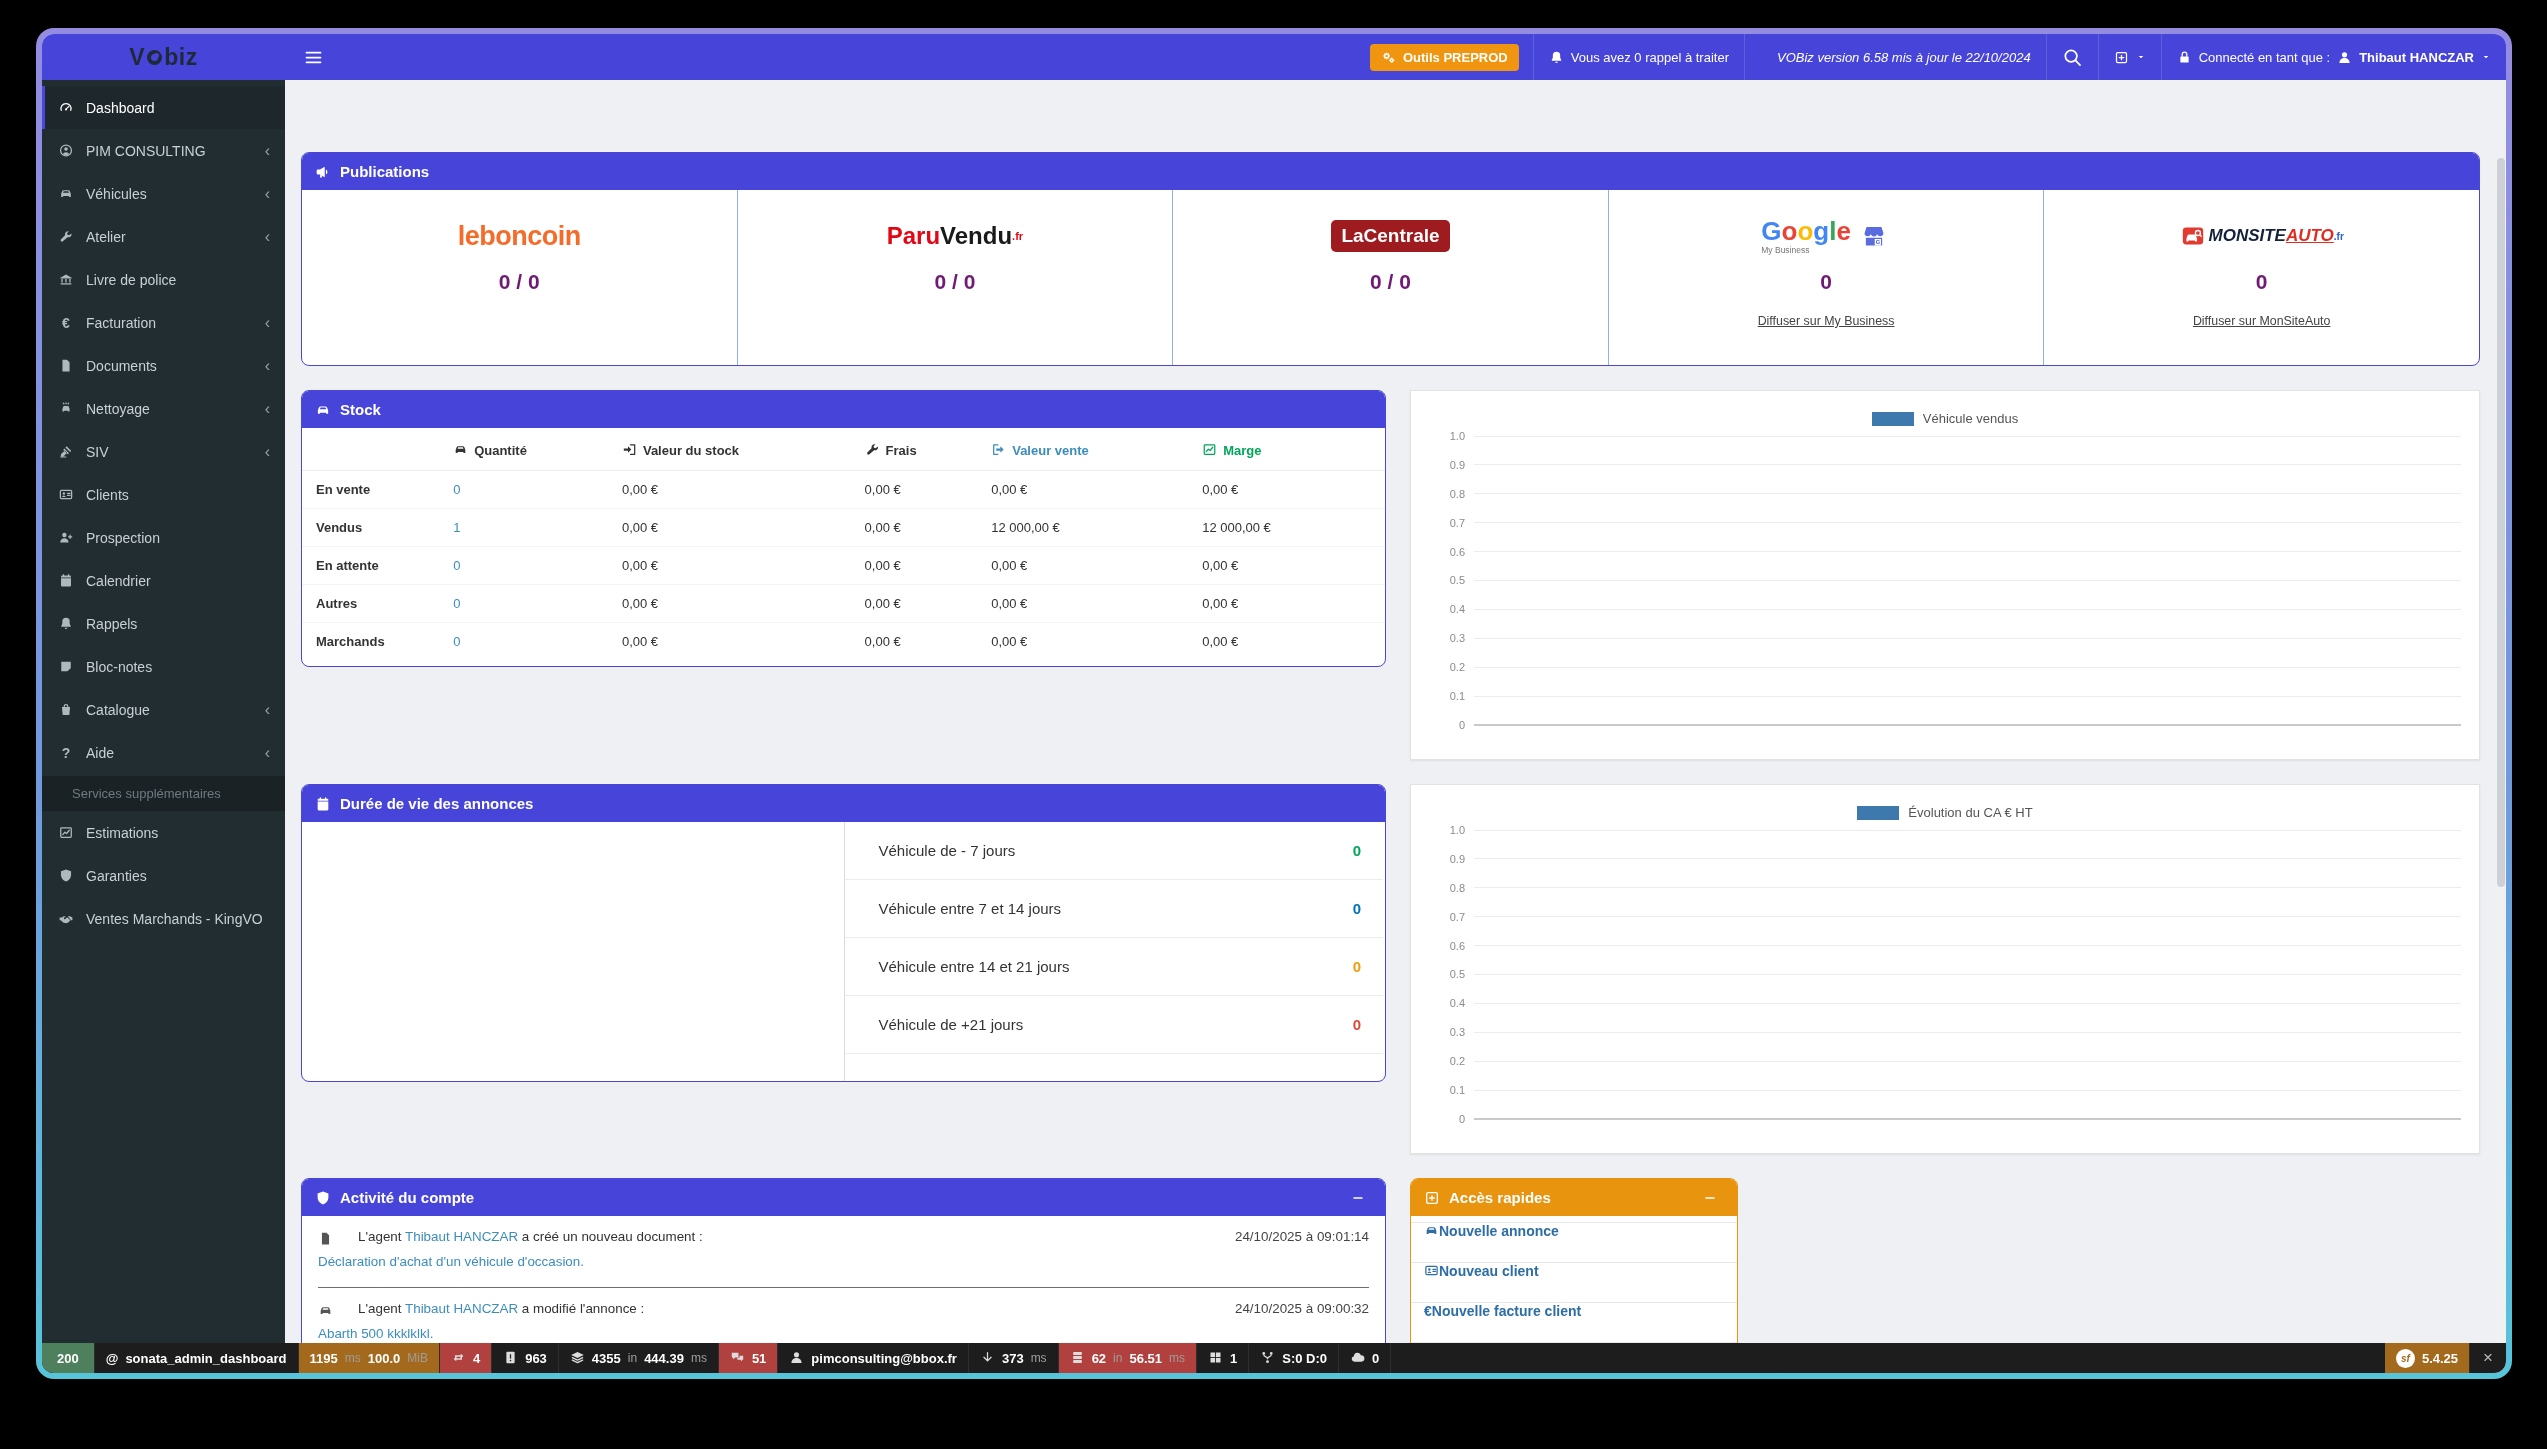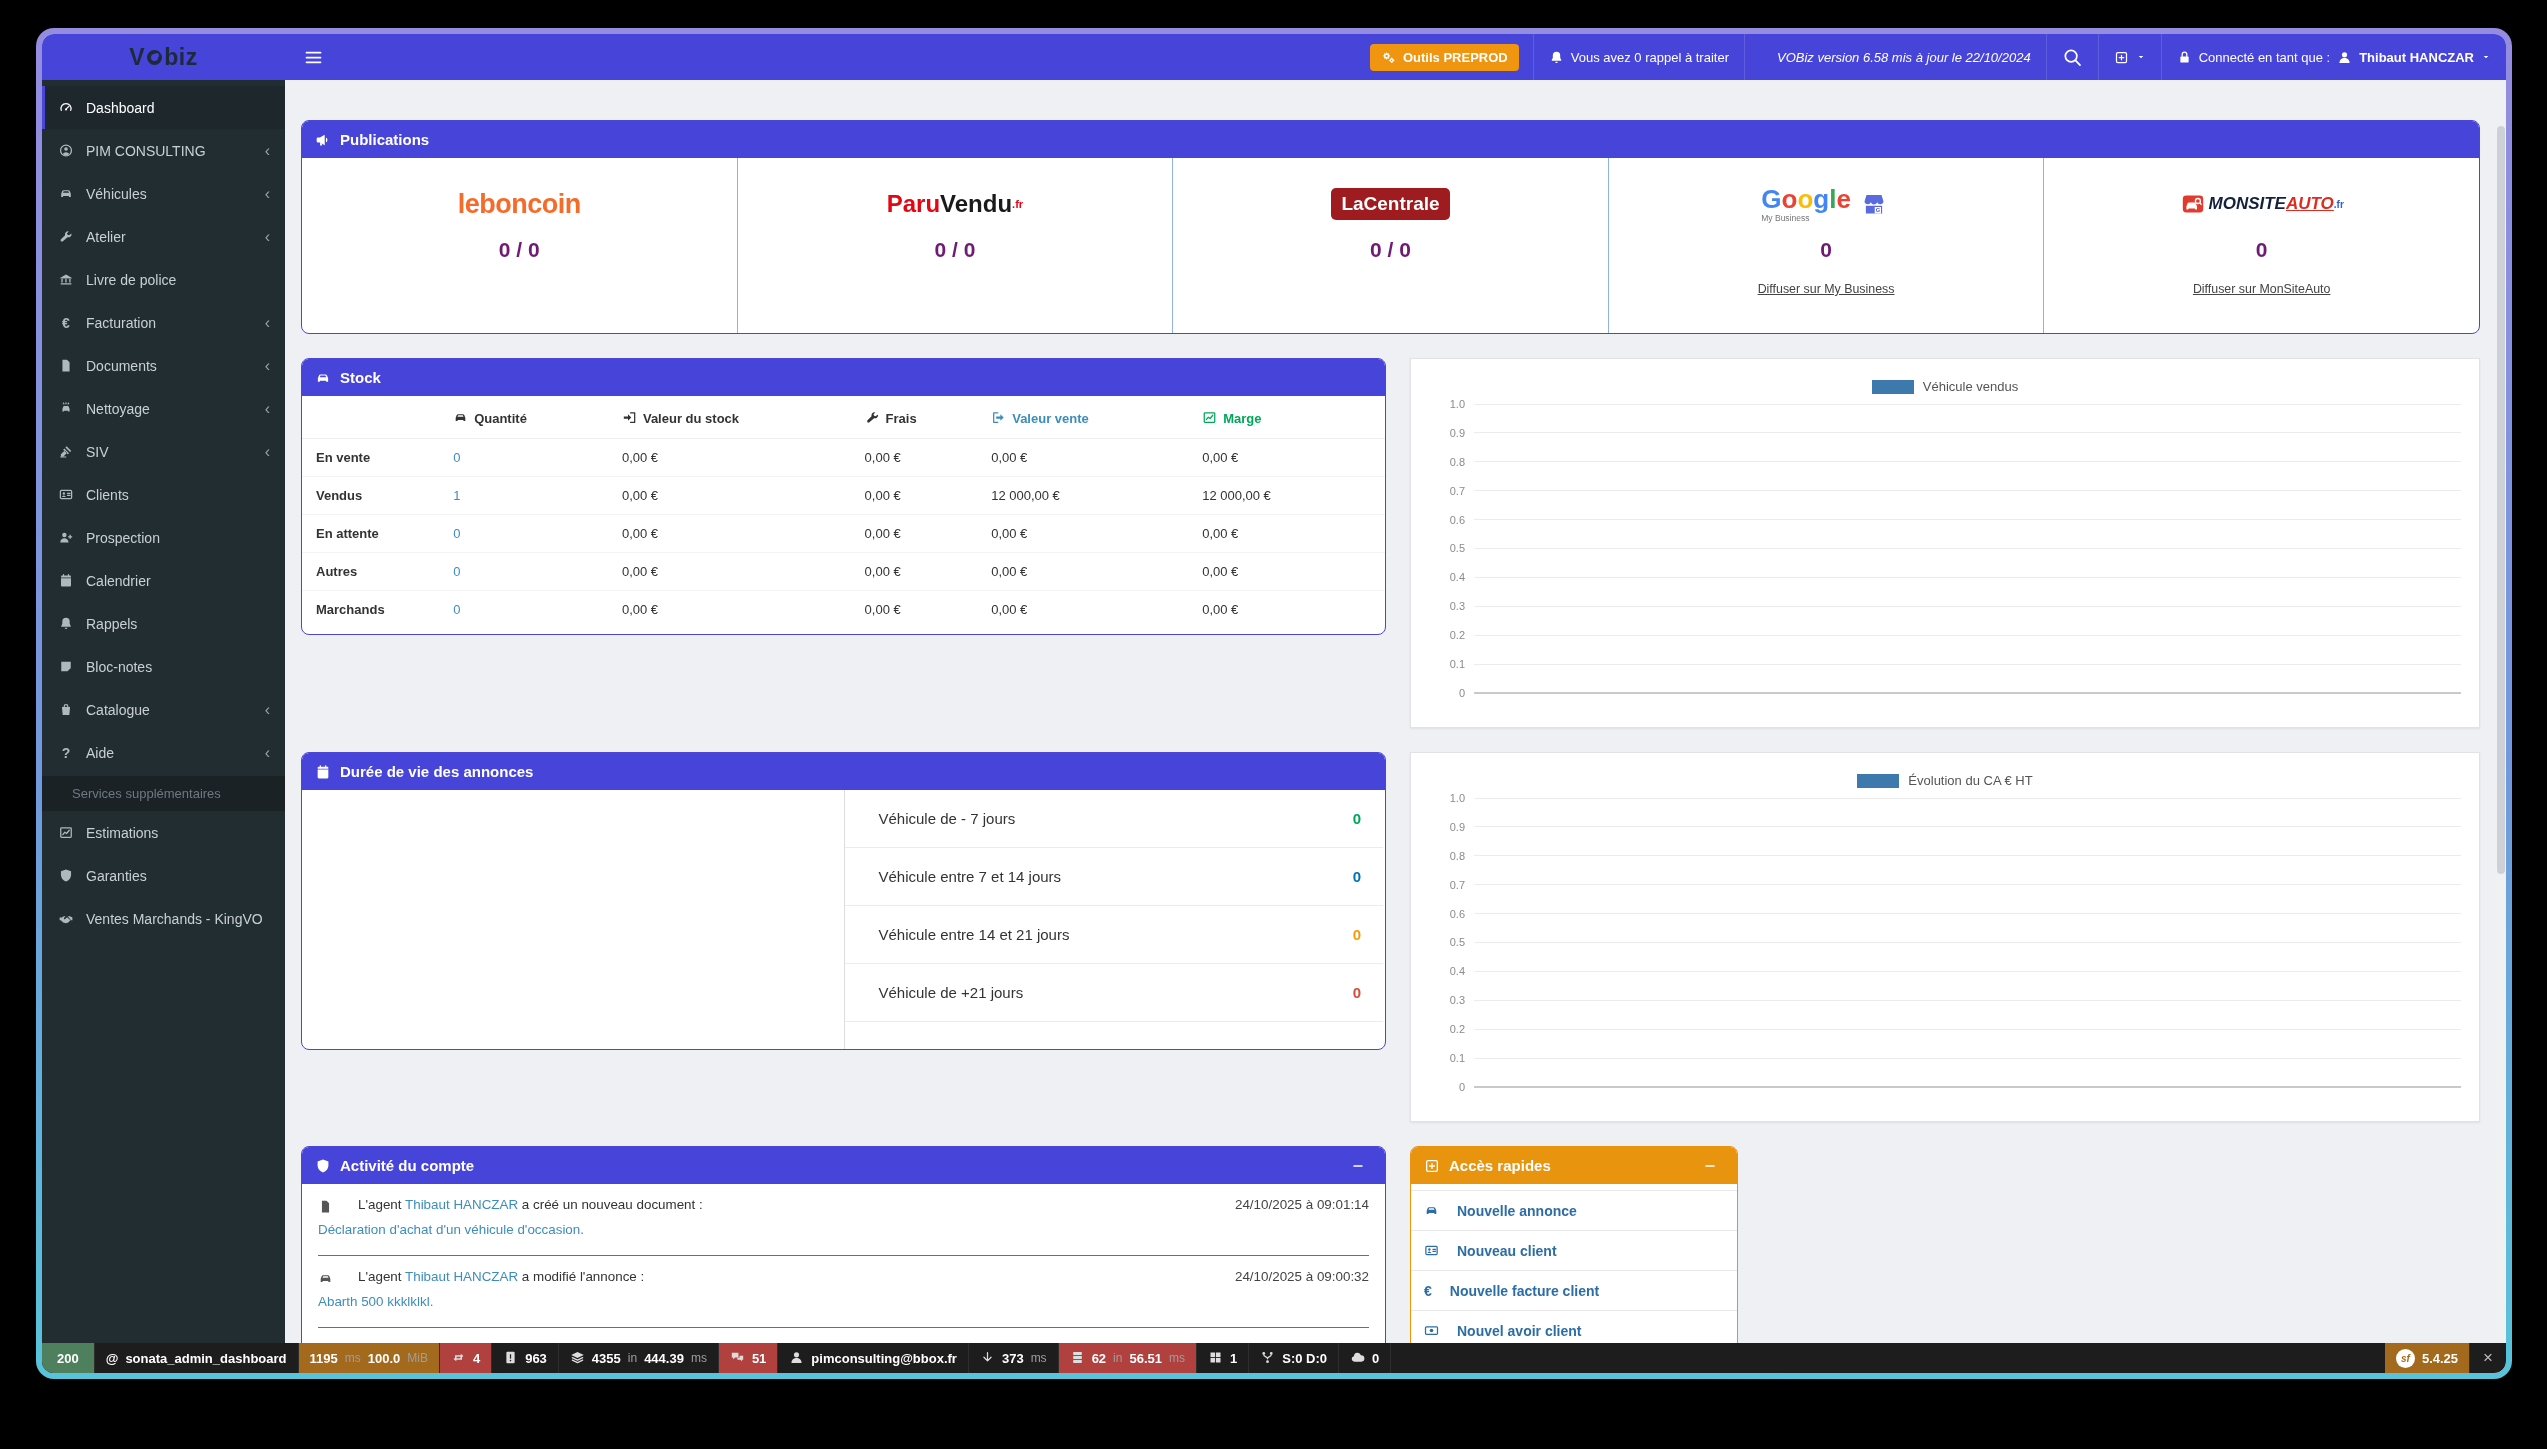--- a/index.html
+++ b/index.html
@@ -36,21 +36,21 @@
   .wbody{flex:1;display:flex;min-height:0;position:relative;}
   .sidebar{width:243px;flex:0 0 243px;background:#222d32;padding-top:6px;}
   .s-item{height:43px;display:flex;align-items:center;gap:12px;padding:0 15px 0 13px;color:#c8d0d5;font-size:14px;
           border-left:3px solid transparent;cursor:pointer;}
   .s-item .i,.s-item .txt-ico{color:#aeb9bf;width:16px;text-align:center;font-size:14px;}
   .s-item.active{background:#1e282c;color:#fff;border-left-color:#4a46dc;}
   .s-item.active .i{color:#fff;}
   .s-item .chev{margin-left:auto;color:#95a1a8;font-size:16px;line-height:1;}
   .s-header{background:#1a2226;color:#6d7a82;font-size:13px;padding:10px 30px;margin-top:2px;}
 
-  .content{flex:1;min-width:0;padding:40px 26px 0 16px;overflow:hidden;position:relative;}
+  .content{flex:1;min-width:0;padding:40px 26px 0 16px;overflow:hidden;position:relative;margin-top:32px;}
 
   
   .panel{border:1px solid #4b46d5;border-radius:8px;background:#fff;overflow:hidden;}
   .panel-h{background:#4744d9;color:#fff;font-size:15px;font-weight:bold;height:37px;display:flex;align-items:center;gap:9px;padding:0 13px;}
   .panel-h .i{width:16px;height:16px;}
   .collapse-btn{margin-left:auto;background:none;border:none;color:#fff;cursor:pointer;display:flex;align-items:center;}
   .panel.orange{border-color:#e9940f;}
   .panel.orange .panel-h{background:#e9940f;}
 
   
@@ -104,21 +104,21 @@
   .act-entry{padding:13px 16px 2px;font-size:13.4px;color:#333;}
   .act-l1{display:flex;align-items:flex-start;gap:25px;}
   .act-l1 .i{margin-top:2px;color:#555;}
   .act-date{margin-left:auto;color:#444;flex:none;}
   .act-link{display:block;color:#3c8dbc;margin:7px 0 10px 0;cursor:pointer;}
   .act-sep{border-top:1px solid #6e6e6e;margin:6px 16px 0;}
   a.inline-link{color:#3c8dbc;text-decoration:none;cursor:pointer;}
 
   
   .quick{width:328px;flex:0 0 328px;}
-  .q-row{height:40px;display:flex;align-items:center;gap:18px;padding:0 13px;border-bottom:1px solid #e8e8e8;
+  .q-row{height:40px;display:flex;align-items:flex-start;gap:0;padding:0 13px;border-bottom:1px solid #e8e8e8;
          color:#2d6da5;font-weight:bold;font-size:14px;cursor:pointer;}
   .q-row .i{color:#2d6da5;}
   .quick .panel-h{height:37px;}
   .q-top{border-top:1px solid #e8e8e8;margin-top:6px;}
 
   
   .scrollbar{position:absolute;right:0;top:46px;bottom:0;width:11px;background:#f0f1f3;}
   .scroll-thumb{position:absolute;top:0;left:1.5px;width:8px;height:60%;background:#cdd0d6;border-radius:4px;}
 
   

